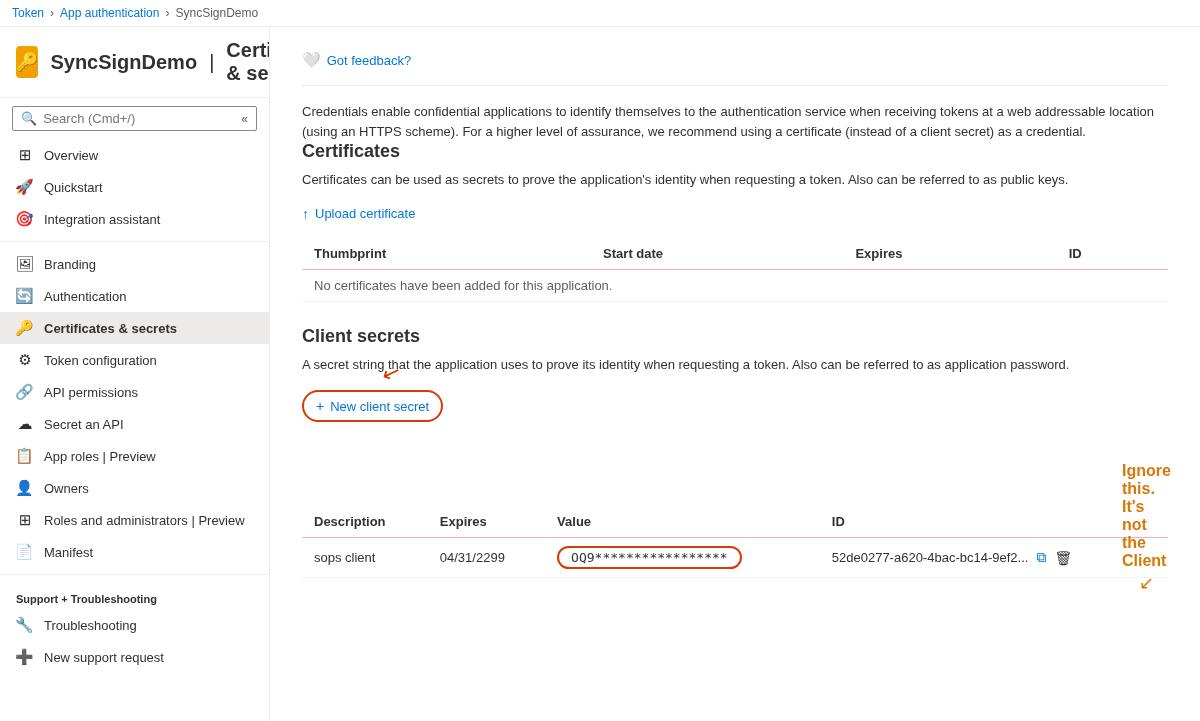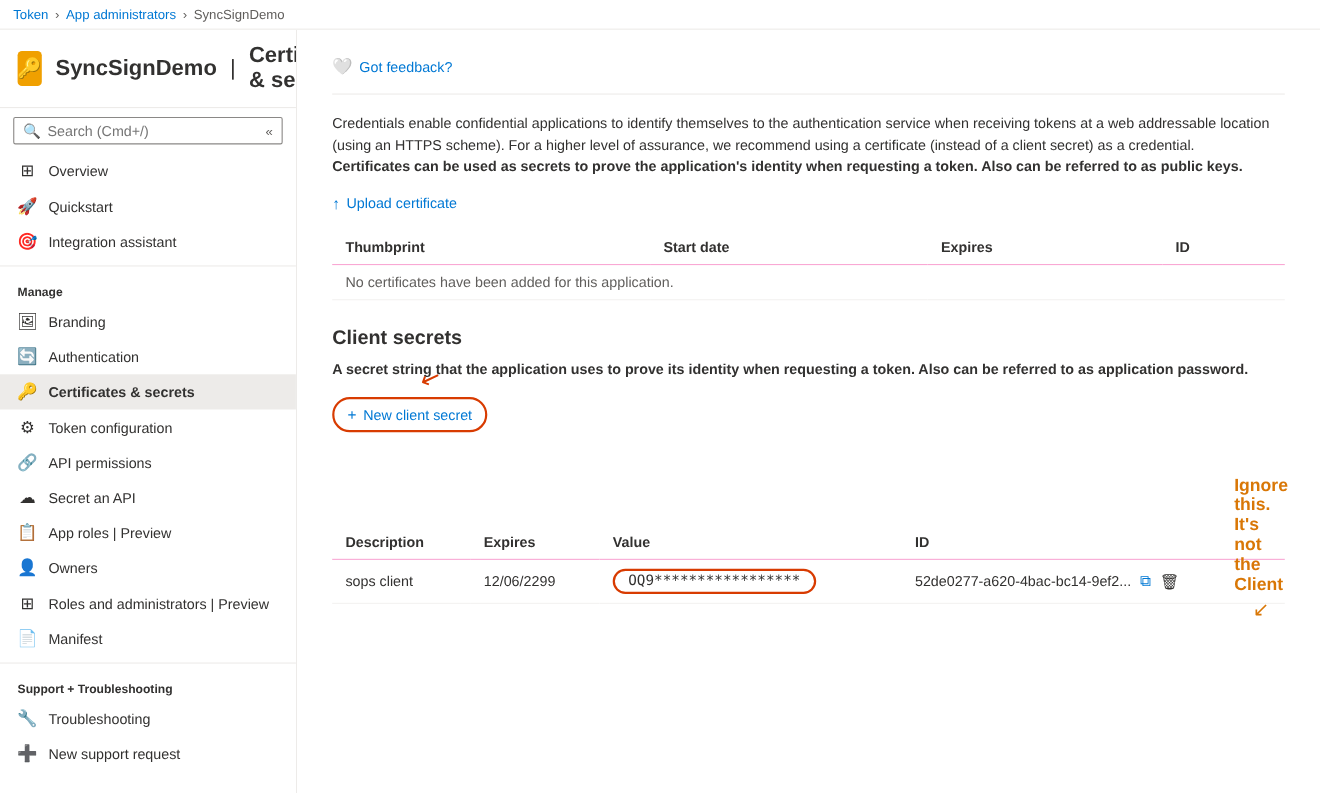--- a/index.html
+++ b/index.html
@@ -28,21 +28,21 @@
     
     .content { flex: 1; overflow-y: auto; padding: 0; }
     .content-inner { padding: 16px 32px 32px; max-width: 1100px; }
 
     .feedback-bar { display: flex; align-items: center; gap: 6px; padding: 8px 0 16px; color: #0078d4; font-size: 13px; border-bottom: 1px solid #edebe9; margin-bottom: 16px; }
     .feedback-bar .heart-icon { font-size: 15px; }
 
     .description-text { font-size: 13px; color: #323130; line-height: 1.5; max-width: 900px; }
 
     .section-title { font-size: 18px; font-weight: 600; color: #323130; margin-bottom: 8px; }
-    .section-desc { font-size: 13px; color: #323130; line-height: 1.5; margin-bottom: 16px; max-width: 900px; font-weight: bold; }
+    .section-desc { font-size: 13px; color: #323130; line-height: 1.5; margin-bottom: 16px; max-width: 900px; }
 
     .action-link { display: inline-flex; align-items: center; gap: 6px; color: #0078d4; font-size: 13px; cursor: pointer; margin-bottom: 16px; text-decoration: none; }
     .upload-arrow { font-size: 14px; }
 
     .table-container { width: 100%; margin-bottom: 24px; }
     table { width: 100%; border-collapse: collapse; }
     th { text-align: left; font-weight: 600; font-size: 13px; color: #323130; padding: 8px 12px; border-bottom: 1px solid #f9a8d4; }
     td { padding: 8px 12px; font-size: 13px; color: #323130; border-bottom: 1px solid #f3f2f1; }
     .empty-row td { color: #605e5c; font-style: normal; }
 
@@ -101,21 +101,21 @@
       color: #323130;
     }
   </style>
 </head>
 <body>
 
 <div class="top-bar">
   <nav class="breadcrumb">
     <a>Token</a>
     <span class="breadcrumb-sep">›</span>
-    <a>App administrators</a>
+    <a>App authentication</a>
     <span class="breadcrumb-sep">›</span>
     <span>SyncSignDemo</span>
   </nav>
 </div>
 
 <div class="main-layout">
 
   <div class="sidebar">
 
     <div class="page-header-row">
@@ -142,21 +142,20 @@
         <span>Quickstart</span>
       </div>
       <div class="nav-item">
         <span class="nav-icon">🎯</span>
         <span>Integration assistant</span>
       </div>
     </div>
 
     <hr class="nav-divider">
 
-    <div class="nav-section-label">Manage</div>
 
     <div>
       <div class="nav-item">
         <span class="nav-icon">🖼</span>
         <span>Branding</span>
       </div>
       <div class="nav-item">
         <span class="nav-icon">🔄</span>
         <span>Authentication</span>
       </div>
@@ -213,20 +212,21 @@
     <div class="content-inner">
 
       <div class="feedback-bar">
         <span class="heart-icon">🤍</span>
         <span>Got feedback?</span>
       </div>
 
       <p class="description-text">Credentials enable confidential applications to identify themselves to the authentication service when receiving tokens at a web addressable location (using an HTTPS scheme). For a higher level of assurance, we recommend using a certificate (instead of a client secret) as a credential.</p>
 
       <div>
+        <h2 class="section-title">Certificates</h2>
         <p class="section-desc">Certificates can be used as secrets to prove the application's identity when requesting a token. Also can be referred to as public keys.</p>
 
         <a class="action-link">
           <span class="upload-arrow">↑</span>
           <span>Upload certificate</span>
         </a>
 
         <div class="table-container">
           <table>
             <thead>
@@ -278,21 +278,21 @@
               <tr>
                 <th>Description</th>
                 <th>Expires</th>
                 <th>Value</th>
                 <th>ID</th>
               </tr>
             </thead>
             <tbody>
               <tr>
                 <td>sops client</td>
-                <td>12/06/2299</td>
+                <td>04/31/2299</td>
                 <td>
                   <span class="value-masked">OQ9*****************</span>
                 </td>
                 <td>
                   <div class="value-cell">
                     <span>52de0277-a620-4bac-bc14-9ef2...</span>
                     <button class="copy-btn">⧉</button>
                     <button class="delete-btn">🗑</button>
                   </div>
                 </td>

